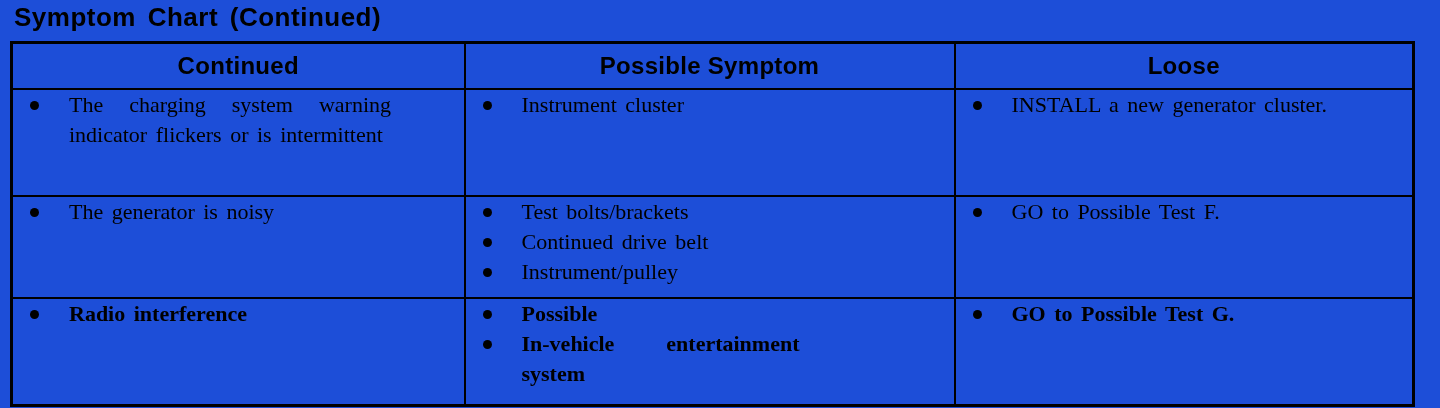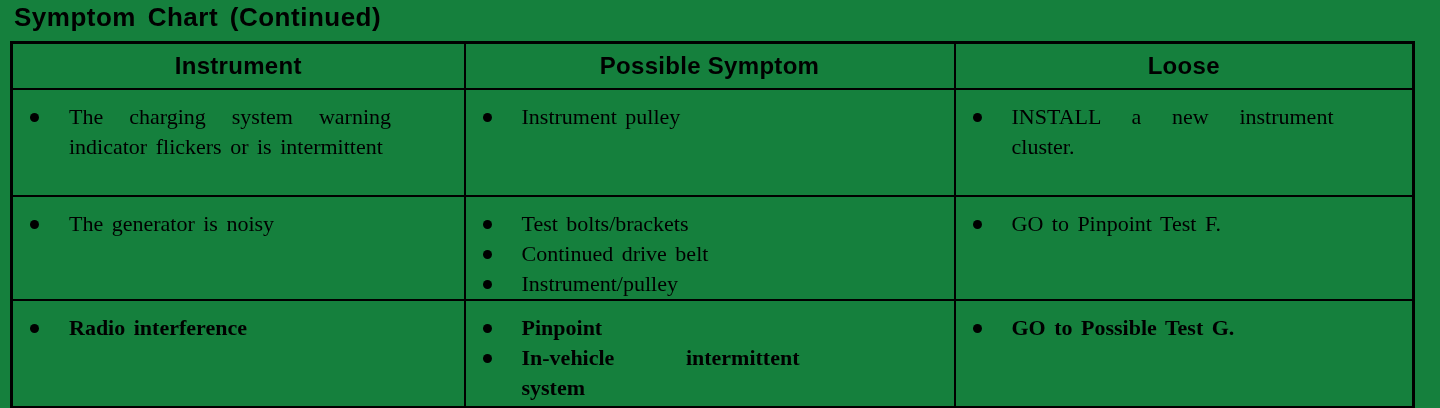--- a/index.html
+++ b/index.html
@@ -4,21 +4,21 @@
 <style>
   html, body {
     margin: 0;
     padding: 0;
     background: #ffffff;
   }
   .page {
     position: relative;
     width: 1440px;
     height: 408px;
-    background: #15803d;
+    background: #1d4ed8;
     color: #000000;
     overflow: hidden;
   }
   .doc-title {
     position: absolute;
     left: 14px;
     top: 2px;
     font-family: "Liberation Sans", sans-serif;
     font-weight: bold;
     font-size: 26px;
@@ -52,21 +52,21 @@
     font-weight: bold;
     font-size: 24px;
     letter-spacing: 0.3px;
     text-align: center;
     vertical-align: middle;
   }
   tr.body-row-1 td { height: 105px; }
   tr.body-row-2 td { height: 100px; }
   tr.body-row-3 td { height: 105px; font-weight: bold; }
   .cell-inner {
-    padding: 12px 6px 0 17px;
+    padding: 0 6px 0 17px;
   }
   .li {
     display: flex;
     align-items: flex-start;
   }
   .bullet {
     flex: 0 0 auto;
     width: 9px;
     height: 9px;
     border-radius: 50%;
@@ -94,48 +94,48 @@
   <div class="doc-title">Symptom Chart (Continued)</div>
 
   <table class="symptom-table">
     <colgroup>
         <col class="c1">
         <col class="c2">
         <col class="c3">
       </colgroup>
     <thead>
       <tr>
-        <th>Instrument</th>
+        <th>Continued</th>
         <th>Possible Symptom</th>
         <th>Loose</th>
       </tr>
     </thead>
     <tbody>
       <tr class="body-row-1">
         <td class="col-condition">
           <div class="cell-inner">
             <div class="li">
               <span class="bullet"></span>
               <span class="li-text">The charging system warning indicator flickers or is intermittent</span>
             </div>
           </div>
         </td>
         <td class="col-sources">
           <div class="cell-inner">
             <div class="li">
               <span class="bullet"></span>
-              <span class="li-text">Instrument pulley</span>
+              <span class="li-text">Instrument cluster</span>
             </div>
           </div>
         </td>
         <td class="col-action">
           <div class="cell-inner">
             <div class="li">
               <span class="bullet"></span>
-              <span class="li-text">INSTALL a new instrument cluster.</span>
+              <span class="li-text">INSTALL a new generator cluster.</span>
             </div>
           </div>
         </td>
       </tr>
       <tr class="body-row-2">
         <td class="col-condition">
           <div class="cell-inner">
             <div class="li">
               <span class="bullet"></span>
               <span class="li-text">The generator is noisy</span>
@@ -155,43 +155,43 @@
             <div class="li">
               <span class="bullet"></span>
               <span class="li-text">Instrument/pulley</span>
             </div>
           </div>
         </td>
         <td class="col-action">
           <div class="cell-inner">
             <div class="li">
               <span class="bullet"></span>
-              <span class="li-text">GO to Pinpoint Test F.</span>
+              <span class="li-text">GO to Possible Test F.</span>
             </div>
           </div>
         </td>
       </tr>
       <tr class="body-row-3">
         <td class="col-condition">
           <div class="cell-inner">
             <div class="li">
               <span class="bullet"></span>
               <span class="li-text">Radio interference</span>
             </div>
           </div>
         </td>
         <td class="col-sources">
           <div class="cell-inner">
             <div class="li">
               <span class="bullet"></span>
-              <span class="li-text">Pinpoint</span>
-            </div>
-            <div class="li">
-              <span class="bullet"></span>
-              <span class="li-text">In-vehicle intermittent system</span>
+              <span class="li-text">Possible</span>
+            </div>
+            <div class="li">
+              <span class="bullet"></span>
+              <span class="li-text">In-vehicle entertainment system</span>
             </div>
           </div>
         </td>
         <td class="col-action">
           <div class="cell-inner">
             <div class="li">
               <span class="bullet"></span>
               <span class="li-text">GO to Possible Test G.</span>
             </div>
           </div>

